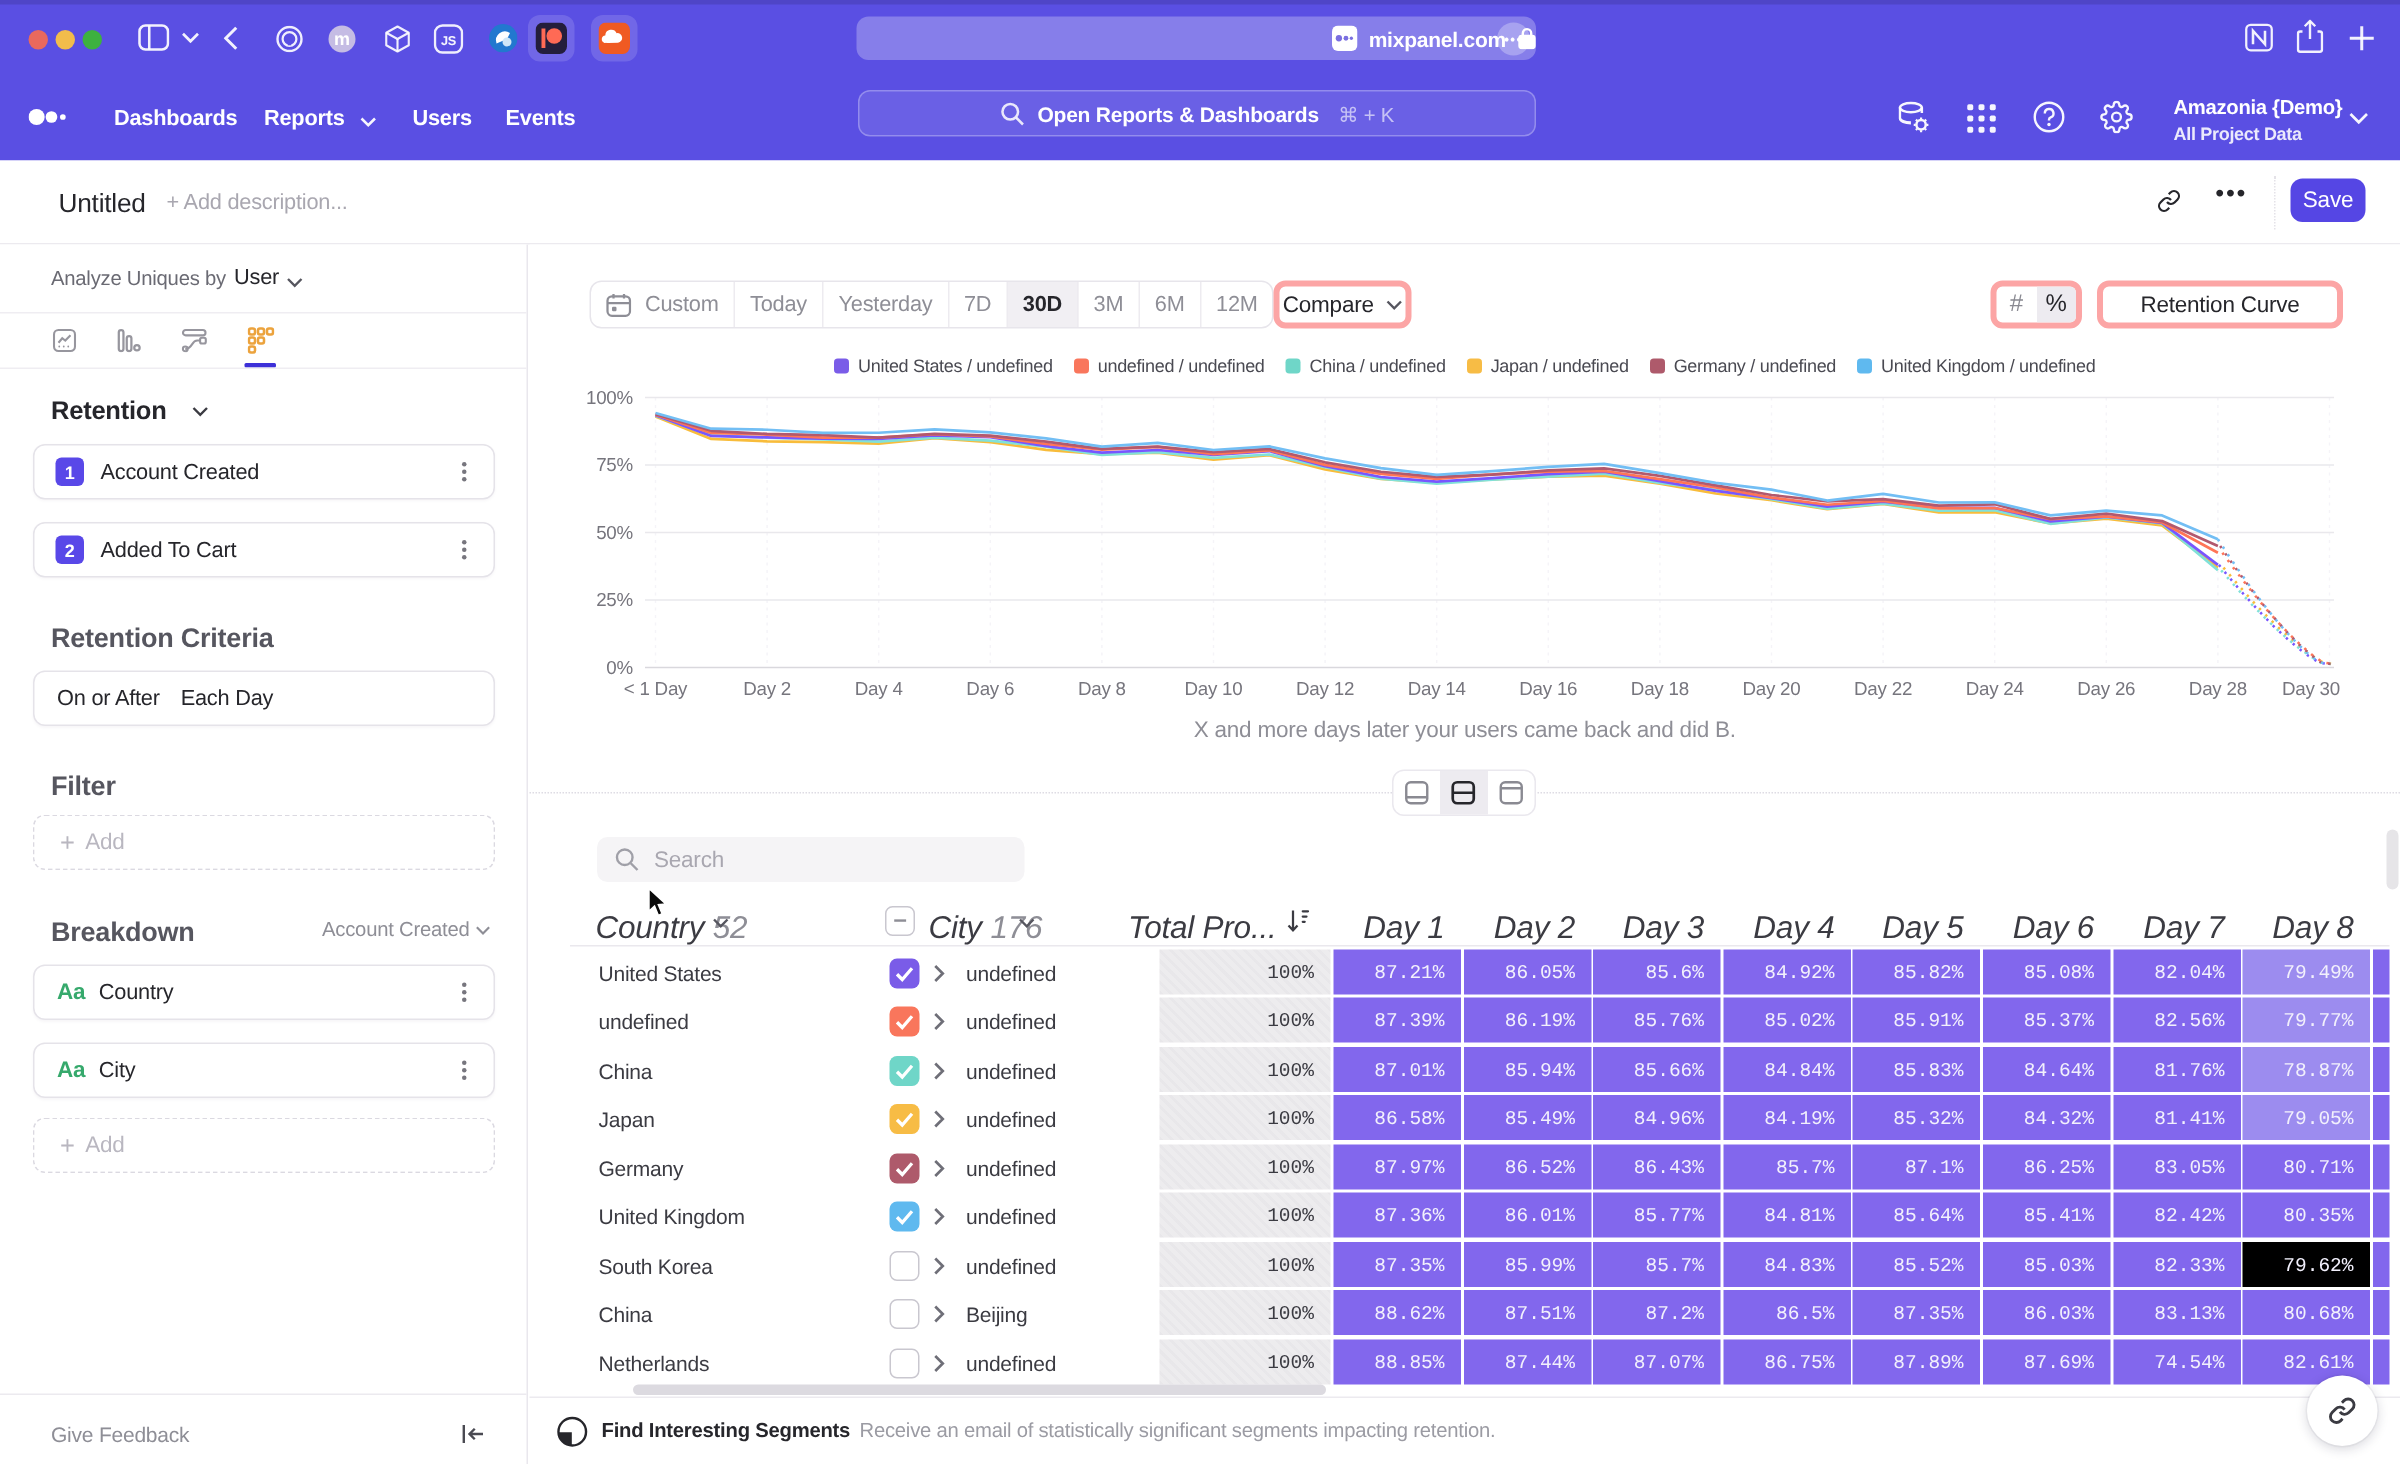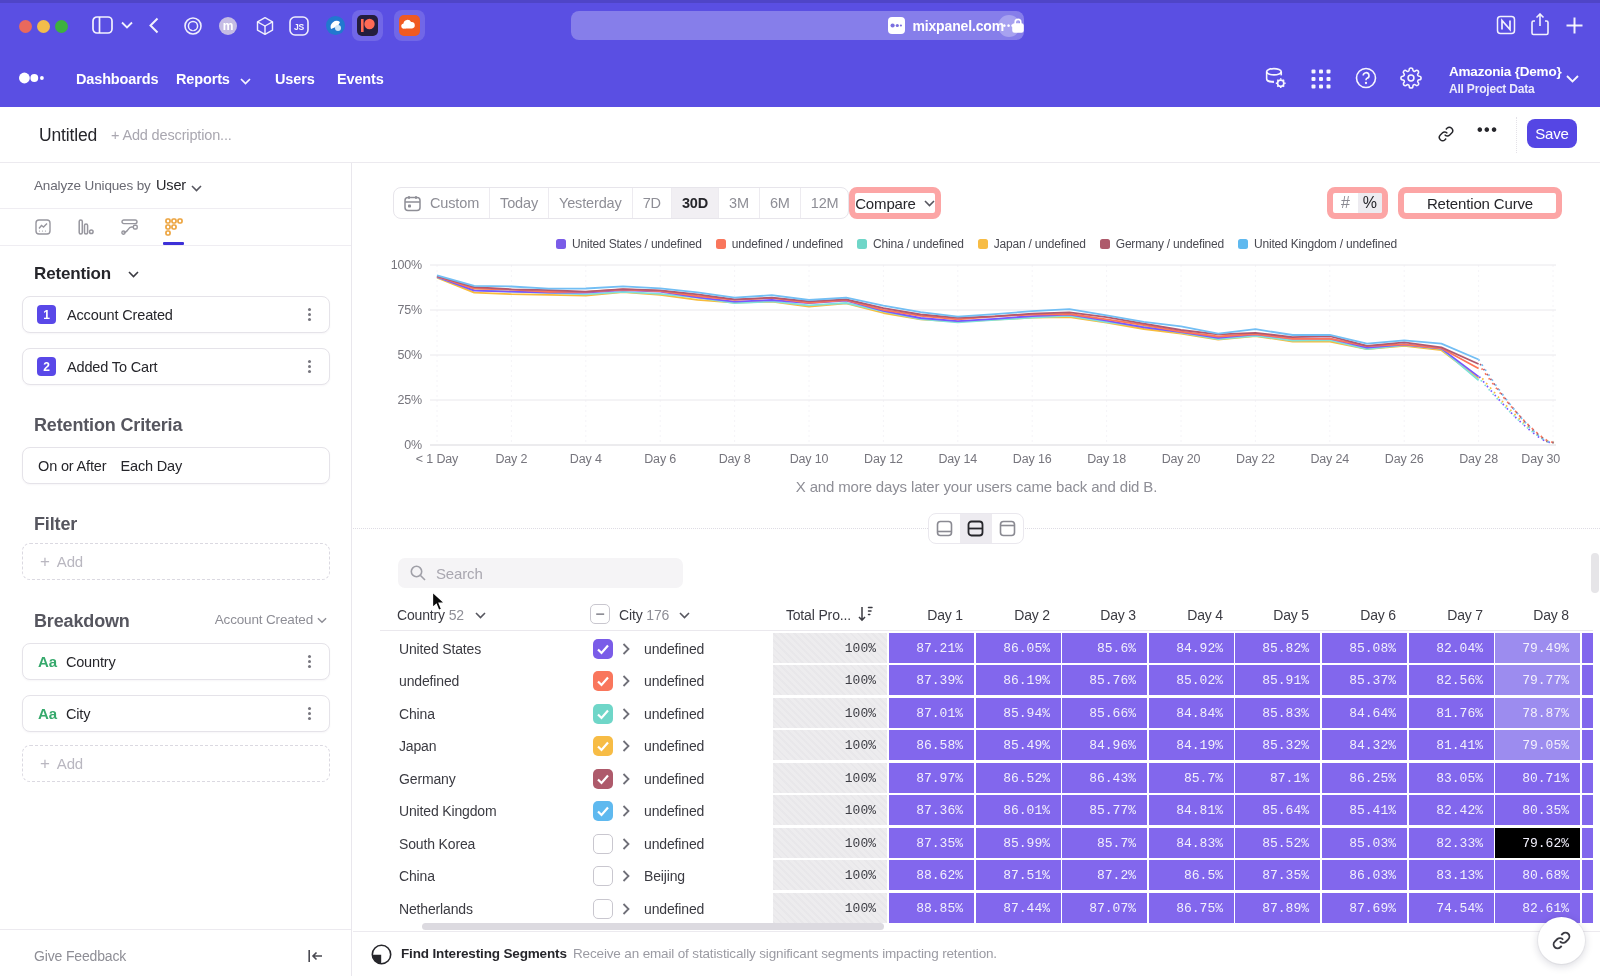--- a/index.html
+++ b/index.html
@@ -18,29 +18,29 @@
 .scard { position:absolute; left:22px; width:308px; height:37px; border:1px solid #E5E3E9; border-radius:8px; background:#fff; box-shadow:0 1px 2px rgba(40,35,80,.04); display:flex; align-items:center; }
 .badge { width:19px; height:19px; border-radius:4px; background:#5948E8; color:#fff; font-size:12px; font-weight:700; display:flex; align-items:center; justify-content:center; margin-left:14px; }
 .kebab { position:absolute; right:18px; top:50%; margin-top:-1.5px; width:3px; height:3px; border-radius:50%; background:#77767E; box-shadow:0 -5px 0 #77767E, 0 5px 0 #77767E; }
 .addcard { position:absolute; left:22px; width:308px; height:37px; border:1px dashed #DBD9E1; border-radius:8px; color:#B9B7C0; font-size:15px; display:flex; align-items:center; }
 .shead { position:absolute; left:34px; color:#56565F; font-size:18px; font-weight:700; }
 #main { position:absolute; left:353px; top:163px; width:1247px; height:813px; background:#fff; }
 .dgroup { position:absolute; left:40px; top:24px; height:32px; border:1px solid #E7E5EB; border-radius:8px; background:#fff; display:flex; align-items:stretch; }
 .dgi { display:flex; align-items:center; padding:0 10px; color:#8E8E96; font-size:14.5px; border-right:1px solid #EDEBF0; }
 .dgi:last-child { border-right:none; }
 .dgi.sel { background:#F1EFF3; color:#26262B; font-weight:700; }
-.btn { border:6px solid #fca5a5; border-radius:8px; background:#fff; display:flex; align-items:center; justify-content:center; color:#26262B; font-size:15px; position:absolute; }
+.btn { border:4px solid #fca5a5; border-radius:8px; background:#fff; display:flex; align-items:center; justify-content:center; color:#26262B; font-size:15px; position:absolute; }
 .legend { position:absolute; top:74px; left:0; width:1247px; display:flex; justify-content:center; gap:14px; font-size:12px; letter-spacing:-0.2px; color:#4A4A52; }
 .legend .li { display:flex; align-items:center; gap:6px; }
 .sw { width:10px; height:10px; border-radius:2.5px; display:inline-block; }
 .caption { position:absolute; top:315px; left:0; width:1247px; text-align:center; color:#8E8E96; font-size:15px; }
 #tgl { position:absolute; left:575px; top:350px; width:96px; height:31px; border:1px solid #EAE8EE; border-radius:8px; background:#fff; display:flex; }
 .tgli { flex:1; display:flex; align-items:center; justify-content:center; }
 #tsearch { position:absolute; left:45px; top:395px; width:285px; height:30px; border-radius:7px; background:#F5F4F6; color:#A9A7B0; font-size:15px; display:flex; align-items:center; }
-.thdr { position:absolute; top:437px; height:30px; color:#3B3B42; font-size:14px; }
+.thdr { position:absolute; top:437px; height:30px; color:#3B3B42; font-size:21px;font-style:italic; }
 .trow { position:absolute; height:32px; }
 .cell { position:absolute; height:30px; display:flex; align-items:center; justify-content:flex-end; padding-right:11px; font-family:"Liberation Mono",monospace; font-size:13px; color:#F2F0FC; letter-spacing:0; }
 .cname { position:absolute; left:46px; color:#3B3B42; font-size:14px; top:50%; transform:translateY(-50%); }
 .cbx { position:absolute; left:240px; width:20px; height:20px; border-radius:5px; top:50%; transform:translateY(-50%); }
 .chev { position:absolute; left:269px; color:#6F6F78; font-size:11px; font-weight:700; top:50%; transform:translateY(-50%); }
 .ccity { position:absolute; left:291px; color:#3B3B42; font-size:14px; top:50%; transform:translateY(-50%); }
 .ctot { position:absolute; letter-spacing:0; left:420px; width:114px; height:30px; background:#EDECEE; background-image:repeating-linear-gradient(45deg, rgba(120,115,140,.04) 0 2px, transparent 2px 5px); display:flex; align-items:center; justify-content:flex-end; padding-right:11px; font-family:"Liberation Mono",monospace; font-size:13px; color:#3B3B42; }
 #bottombar { position:absolute; left:353px; top:931px; width:1247px; height:45px; background:#fff; border-top:1px solid #ECEAEF; }
 #fab { position:absolute; left:1538px; top:917px; width:47px; height:47px; border-radius:50%; background:#fff; box-shadow:0 2px 8px rgba(30,25,60,.18), 0 0 0 1px rgba(30,25,60,.04); display:flex; align-items:center; justify-content:center; }
 </style>
@@ -134,20 +134,28 @@
         <circle cx="15.3" cy="6" r="3.9" fill="#fff"></circle>
         <circle cx="22.9" cy="6" r="1.9" fill="#fff"></circle>
       </svg>
     <div class="navitem" style="left:76px;">Dashboards</div>
     <div class="navitem" style="left:176px;">Reports</div>
     <svg style="position:absolute;left:240px;top:26px;" width="11" height="7" viewBox="0 0 11 7" fill="none" stroke="rgba(255,255,255,.95)" stroke-width="1.7">
         <path d="M1 1 L5.5 5.5 L10 1"></path>
       </svg>
     <div class="navitem" style="left:275px;">Users</div>
     <div class="navitem" style="left:337px;">Events</div>
+    <div id="hsearch">
+      <svg width="16" height="16" viewBox="0 0 16 16" fill="none" stroke="rgba(255,255,255,.85)" stroke-width="1.7" style="margin-right:9px;">
+          <circle cx="6.5" cy="6.5" r="5.2"></circle>
+          <line x1="10.5" y1="10.5" x2="15" y2="15"></line>
+        </svg>
+      <span style="font-weight:700;font-size:14px;">Open Reports &amp; Dashboards</span>
+      <span style="opacity:.62;margin-left:13px;font-size:13.5px;">⌘ + K</span>
+    </div>
     <svg style="position:absolute;left:1263px;top:14px;" width="25" height="25" viewBox="0 0 24 24" fill="none" stroke="rgba(255,255,255,.95)" stroke-width="1.6">
       <ellipse cx="10.5" cy="5.5" rx="7" ry="3"></ellipse>
       <path d="M3.5 5.5 V12.5 C3.5 14.2 6.6 15.5 10.5 15.5 M3.5 12 C3.5 13.7 6.6 15 10.5 15" stroke-width="1.5"></path>
       <path d="M17.5 5.5 V9"></path>
       <circle cx="17" cy="16.5" r="3"></circle>
       <path d="M17 11.8 V13 M17 20 V21.2 M12.3 16.5 H13.5 M20.5 16.5 H21.7 M13.7 13.2 L14.5 14 M19.5 19 L20.3 19.8 M13.7 19.8 L14.5 19 M19.5 14 L20.3 13.2" stroke-width="1.4"></path>
     </svg>
     <svg style="position:absolute;left:1311px;top:17px;" width="20" height="20" viewBox="0 0 20 20" fill="rgba(255,255,255,.95)">
       <g>
           <rect x="0.5" y="0.5" width="4" height="4" rx="1.1"></rect>

